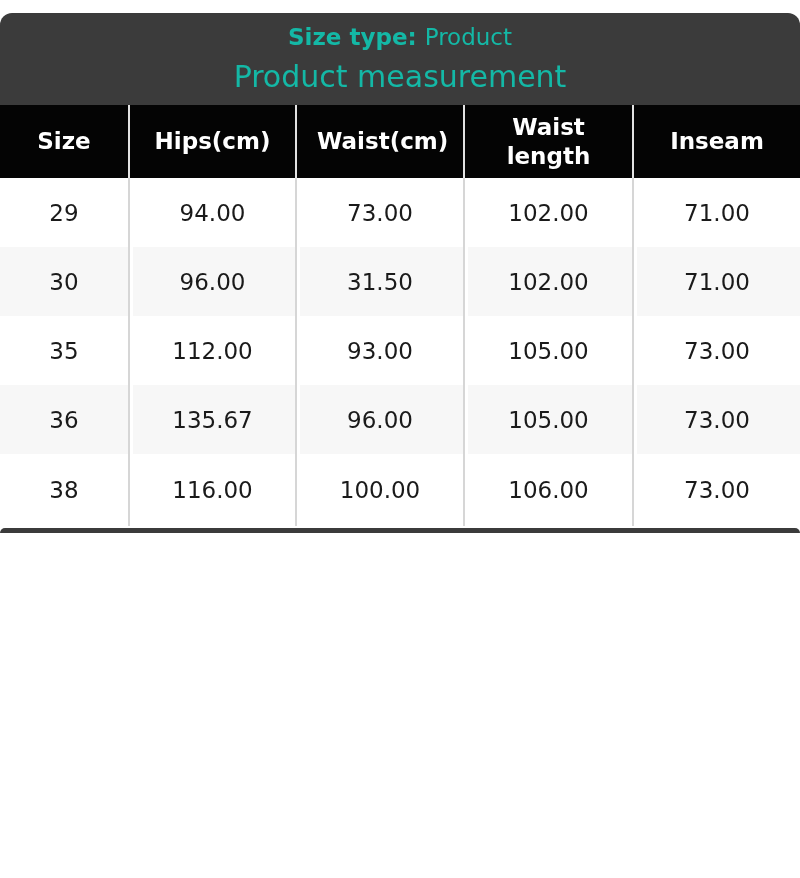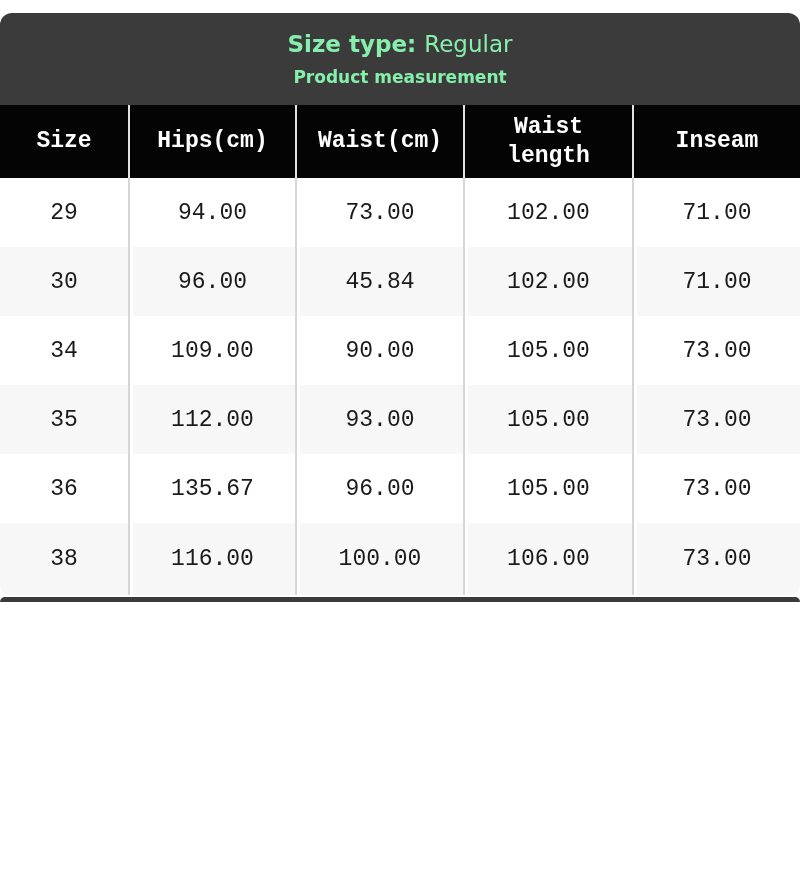--- a/index.html
+++ b/index.html
@@ -18,37 +18,36 @@
     font-family:"DejaVu Sans","Liberation Sans",sans-serif;
   }
   .page{width:800px;height:878px;display:flex;flex-direction:column;}
 
   
   .banner{
     margin-top:13px;
     height:92px;
     background:var(--banner-bg);
     border-radius:12px 12px 0 0;
-    color:#86efac;
+    color:#14b8a6;
     display:flex;
     flex-direction:column;
     align-items:center;
     justify-content:center;
     gap:13px;
   }
   .banner-line1{display:flex;gap:8px;font-size:23px;line-height:1;}
   .banner-line1 .lbl{font-weight:bold;}
-  .banner-line2{font-size:17px;font-weight:bold;line-height:1;}
+  .banner-line2{font-size:30px;font-weight:normal;line-height:1;}
 
   
   .table-wrap{
     width:800px;
     border-radius:0 0 10px 10px;
     overflow:hidden;
-    font-family:Liberation Mono, monospace;
   }
   table{
     width:800px;
     border-collapse:separate;
     border-spacing:0;
     table-layout:fixed;
   }
   col.c0{width:128px;}
   col.c1{width:167px;}
   col.c2{width:168px;}
@@ -91,21 +90,21 @@
   }
 </style>
 </head>
 <body>
 
 <div class="page">
 
   <div class="banner">
     <div class="banner-line1">
       <span class="lbl">Size type:</span>
-      <span class="val">Regular</span>
+      <span class="val">Product</span>
     </div>
     <div class="banner-line2">Product measurement</div>
   </div>
 
   <div class="table-wrap">
     <table>
       <colgroup>
         <col class="c0">
           <col class="c1">
           <col class="c2">
@@ -125,30 +124,23 @@
           <tr>
             <td>29</td>
             <td>94.00</td>
             <td>73.00</td>
             <td>102.00</td>
             <td>71.00</td>
           </tr>
           <tr>
             <td>30</td>
             <td>96.00</td>
-            <td>45.84</td>
+            <td>31.50</td>
             <td>102.00</td>
             <td>71.00</td>
-          </tr>
-          <tr>
-            <td>34</td>
-            <td>109.00</td>
-            <td>90.00</td>
-            <td>105.00</td>
-            <td>73.00</td>
           </tr>
           <tr>
             <td>35</td>
             <td>112.00</td>
             <td>93.00</td>
             <td>105.00</td>
             <td>73.00</td>
           </tr>
           <tr>
             <td>36</td>

